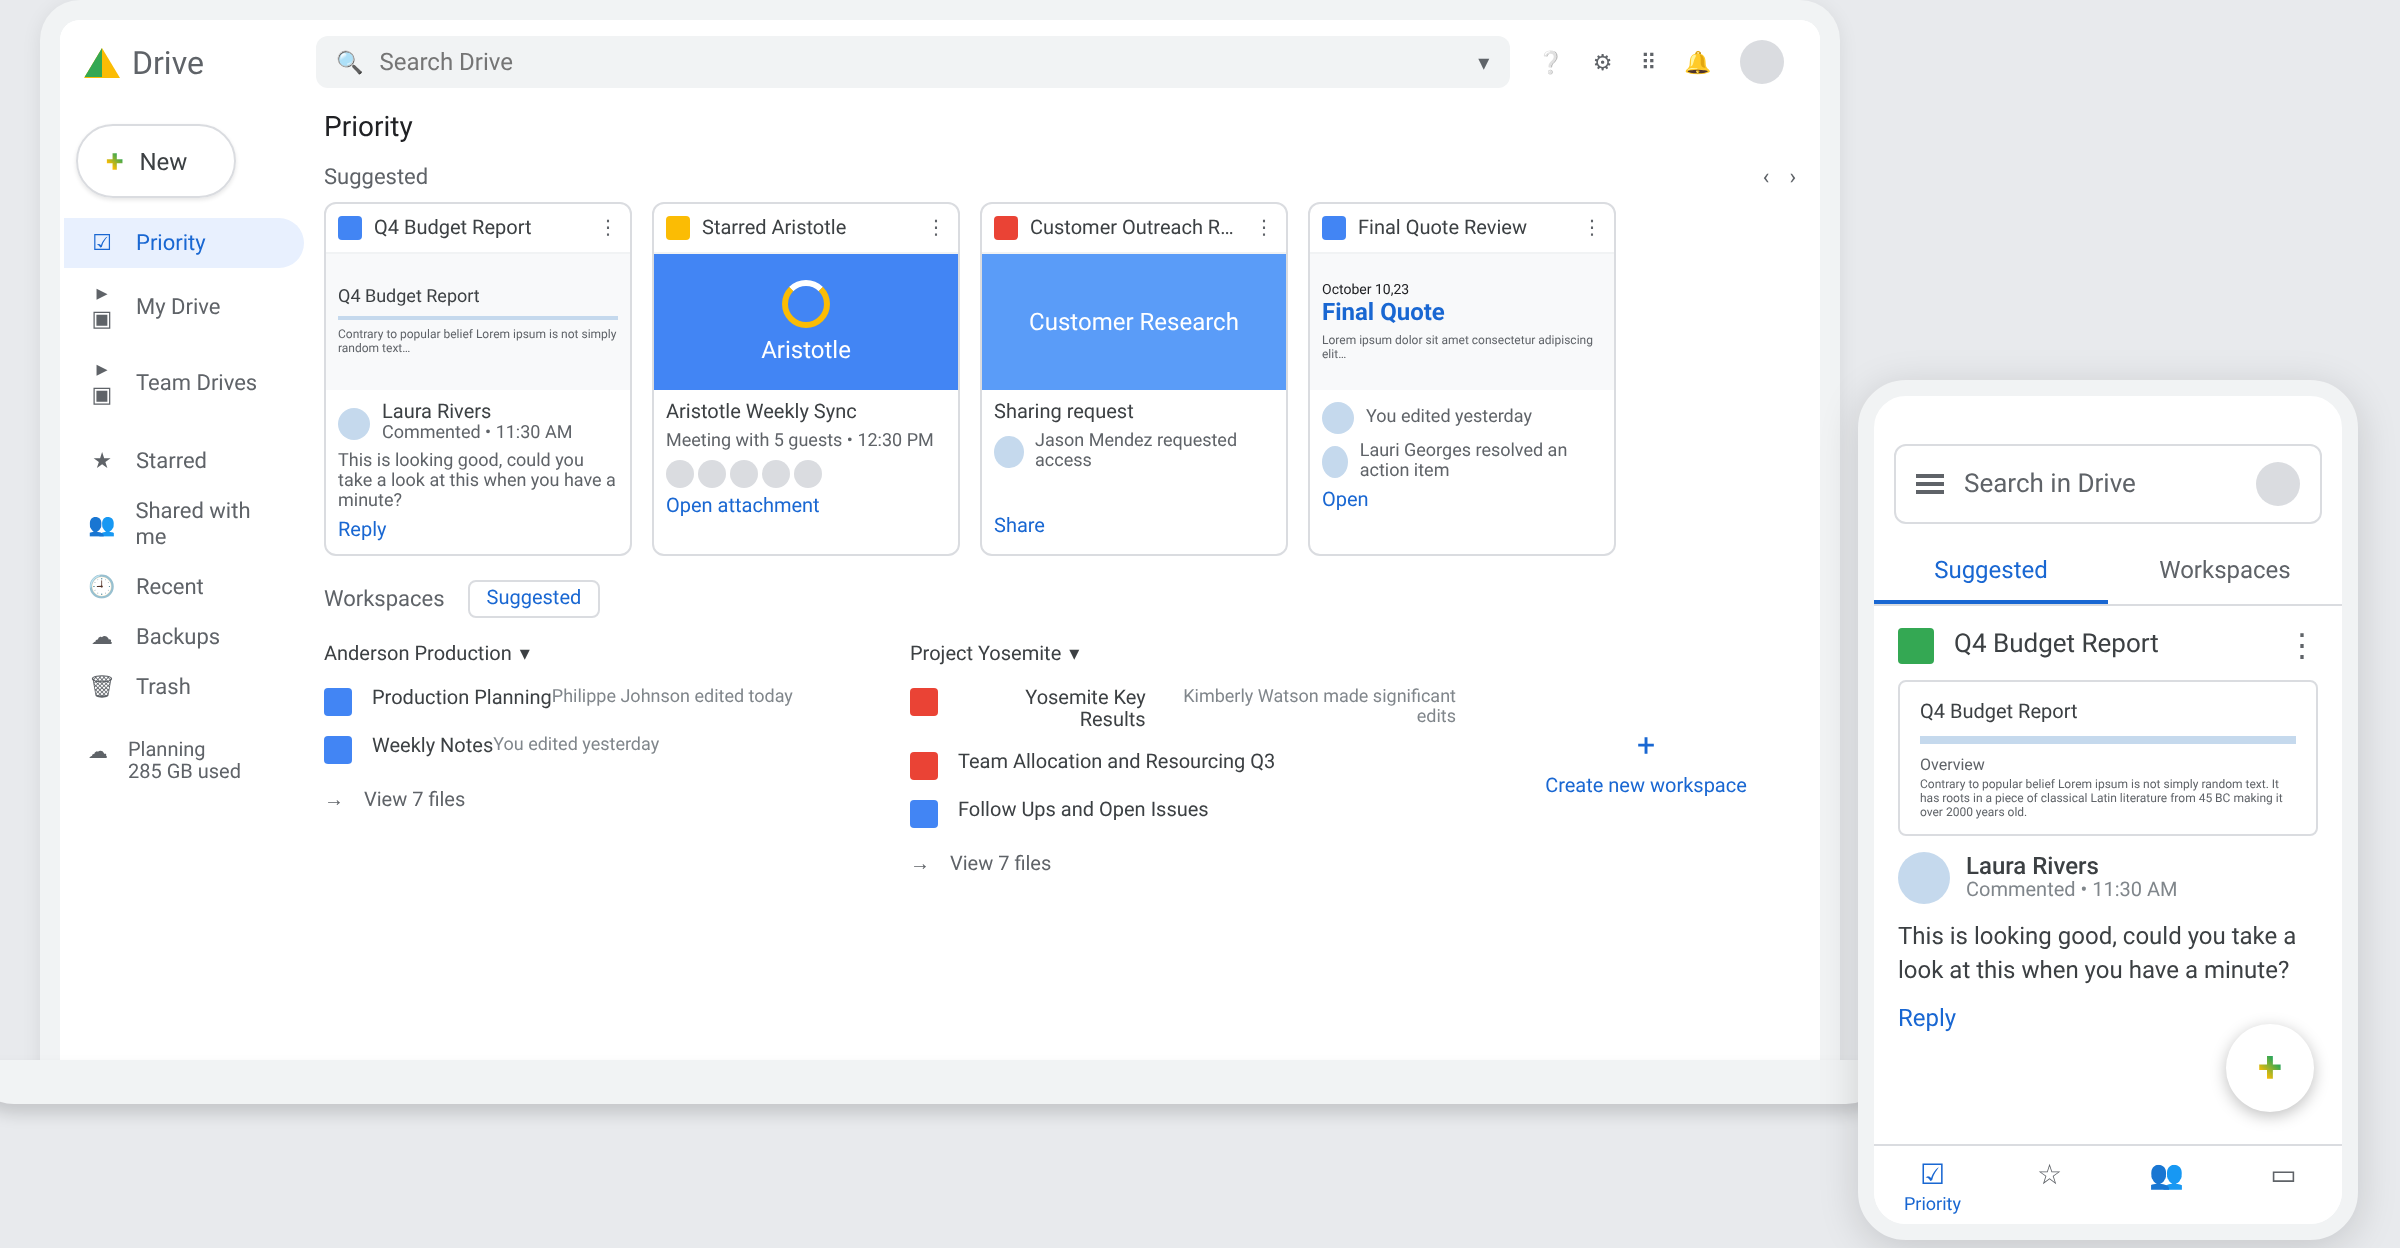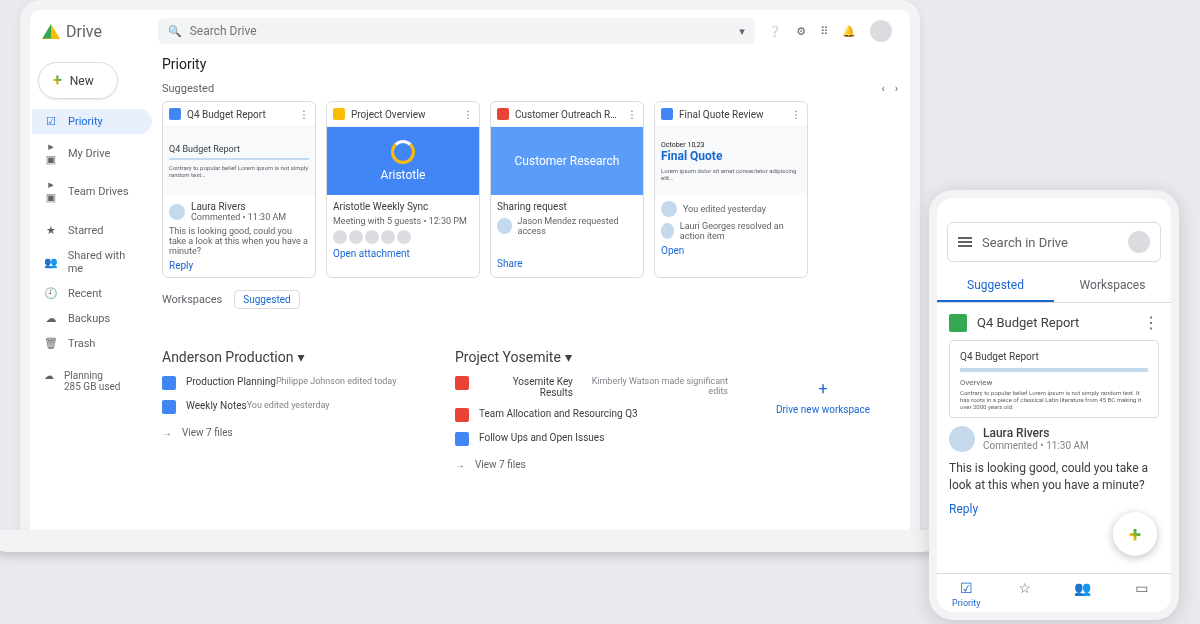--- a/index.html
+++ b/index.html
@@ -51,21 +51,21 @@
   .link{color:#1967d2;font-size:10px;cursor:pointer;}
   .avrow{display:flex;gap:2px;}.avrow .av{width:14px;height:14px;border-radius:50%;background:#dadce0;}
   .userline{display:flex;gap:6px;align-items:center;}
   .userline .av{width:16px;height:16px;border-radius:50%;background:#c5d9ed;}
 
   .ws-head{display:flex;align-items:center;gap:12px;padding:12px 0 6px;}
   .ws-head .lbl{font-size:11px;color:#5f6368;}
   .pill{border:1px solid #dadce0;border-radius:4px;padding:3px 8px;font-size:10px;color:#1967d2;cursor:pointer;}
   .ws-cols{display:flex;gap:20px;}
   .ws-col{flex:1;}
-  .ws-title{font-size:14px;color:#3c4043;padding:6px 0;display:flex;align-items:center;gap:4px;margin-top:28px;}
+  .ws-title{font-size:10px;color:#3c4043;padding:6px 0;display:flex;align-items:center;gap:4px;}
   .file-row{display:flex;gap:10px;padding:5px 0;align-items:flex-start;}
   .file-row .ficon{width:14px;height:14px;border-radius:2px;flex-shrink:0;}
   .file-row .meta{display:flex;flex-direction:row;text-align:right;}
   .file-row .fname{font-size:10px;color:#3c4043;}
   .file-row .sub{font-size:9px;color:#80868b;}
   .viewmore{display:flex;gap:10px;align-items:center;padding:8px 0;color:#5f6368;font-size:10px;cursor:pointer;}
   .create-ws{flex:0 0 150px;display:flex;flex-direction:column;align-items:center;justify-content:center;gap:6px;color:#1967d2;font-size:10px;cursor:pointer;}
   .create-ws .pl{font-size:16px;}
 
   
@@ -201,21 +201,21 @@
                   </div>
                 </div>
             <div class="small">This is looking good, could you take a look at this when you have a minute?</div>
             <div class="link">Reply</div>
           </div>
         </div>
 
         <div class="card">
           <div class="card-head">
             <span class="ficon slide"></span>
-            <span class="title">Project Overview</span>
+            <span class="title">Starred Aristotle</span>
             <span class="dots">⋮</span>
           </div>
           <div class="thumb blue">
             <div style="width:24px;height:24px;border:3px solid #fbbc04;border-top-color:#fff;border-radius:50%;"></div>
             <div style="margin-top:4px;">Aristotle</div>
           </div>
           <div class="card-body">
             <div style="font-size:10px;">Aristotle Weekly Sync</div>
             <div class="small">Meeting with 5 guests • 12:30 PM</div>
             <div class="avrow">
@@ -328,21 +328,21 @@
                   <span class="fname">Follow Ups and Open Issues</span>
                 </div>
               </div>
           <div class="viewmore">
                 <span>→</span>
                 <span>View 7 files</span>
               </div>
         </div>
         <div class="create-ws">
           <span class="pl">+</span>
-          <span>Drive new workspace</span>
+          <span>Create new workspace</span>
         </div>
       </div>
     </div>
   </div>
 </div>
 </div>
 <div class="laptop-base"></div>
 
 <div class="phone">
   <div class="p-search">

